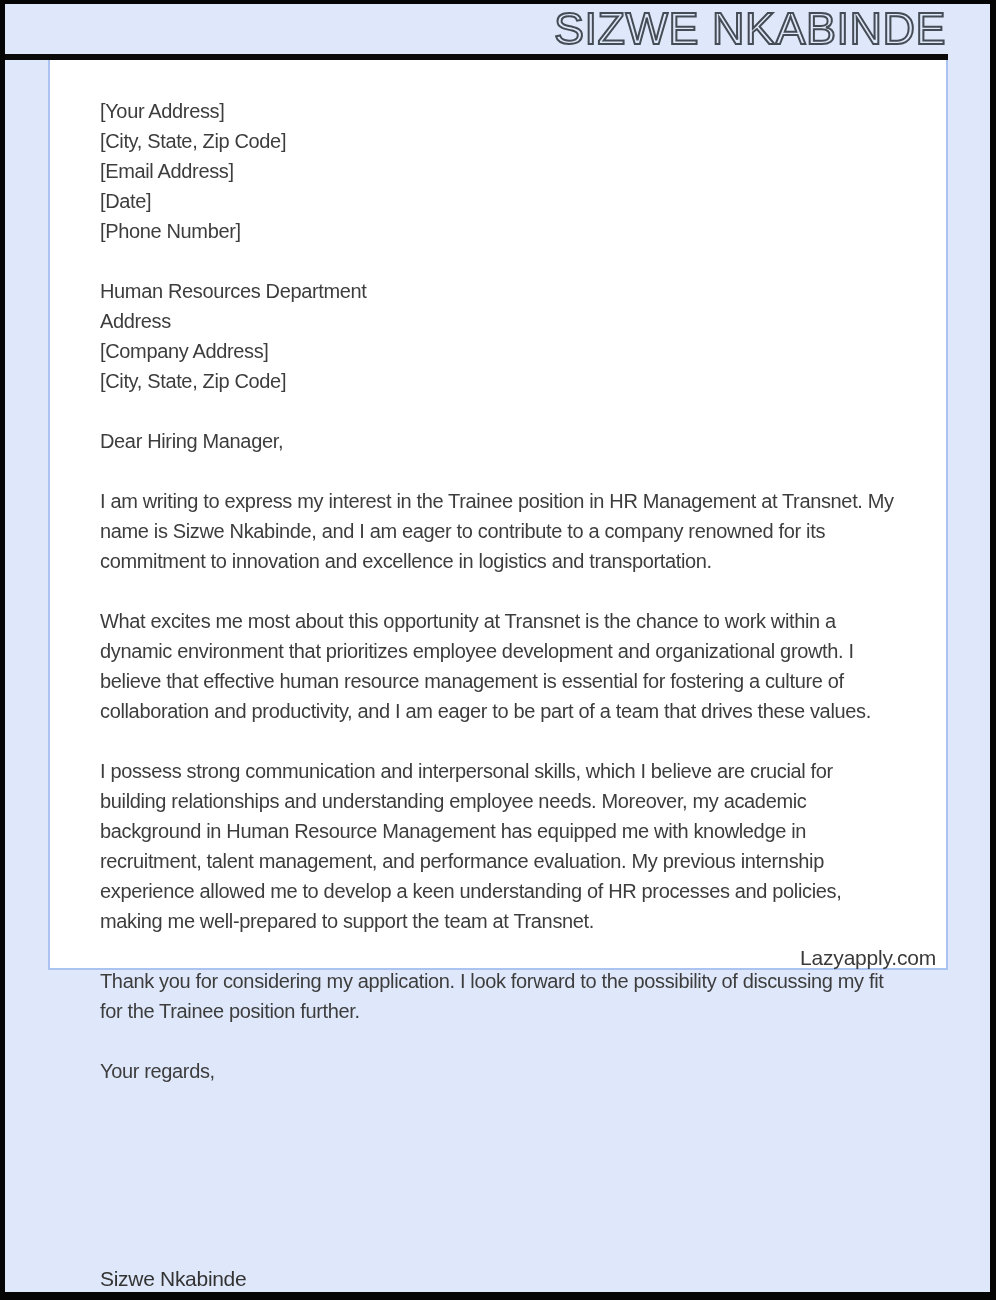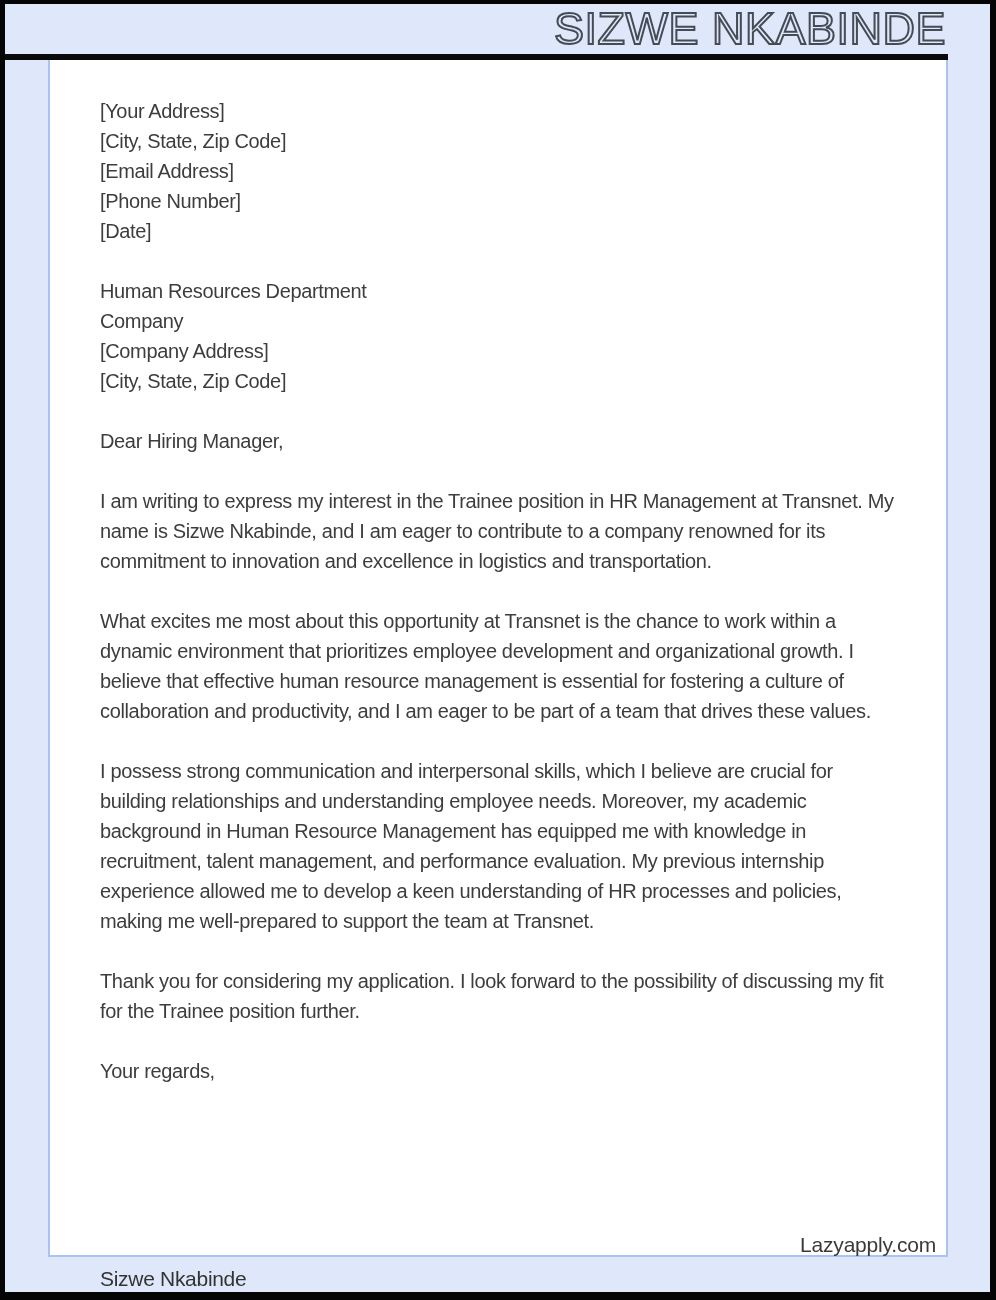--- a/index.html
+++ b/index.html
@@ -35,21 +35,21 @@
   }
   .divider-bar {
     position: absolute; top: 54px; left: 0;
     width: 948px; height: 6px;
     background: #0a0a0a;
     z-index: 10;
   }
   
   .page {
     position: absolute; top: 60px; left: 48px;
-    width: 900px; height: 1197px;
+    width: 900px; height: 910px;
     background: #ffffff;
     border: 2px solid #abc3f0;
     border-top: none;
   }
   .page-content {
     padding: 36px 46px 0 50px;
     color: #3d3d3d;
     font-size: 20px;
     line-height: 30px;
     letter-spacing: -0.35px;
@@ -81,27 +81,27 @@
 
 <div class="divider-bar"></div>
 
 <div class="page">
   <div class="page-content">
 
     <div class="block">
       <p>[Your Address]</p>
       <p>[City, State, Zip Code]</p>
       <p>[Email Address]</p>
+      <p>[Date]</p>
       <p>[Phone Number]</p>
-      <p>[Date]</p>
     </div>
 
     <div class="block">
       <p>Human Resources Department</p>
-      <p>Company</p>
+      <p>Address</p>
       <p>[Company Address]</p>
       <p>[City, State, Zip Code]</p>
     </div>
 
     <div class="block">
       <p>Dear Hiring Manager,</p>
     </div>
 
     <p class="paragraph">I am writing to express my interest in the Trainee position in HR Management at Transnet. My name is Sizwe Nkabinde, and I am eager to contribute to a company renowned for its commitment to innovation and excellence in logistics and transportation.</p>
     <p class="paragraph">What excites me most about this opportunity at Transnet is the chance to work within a dynamic environment that prioritizes employee development and organizational growth. I believe that effective human resource management is essential for fostering a culture of collaboration and productivity, and I am eager to be part of a team that drives these values.</p>

